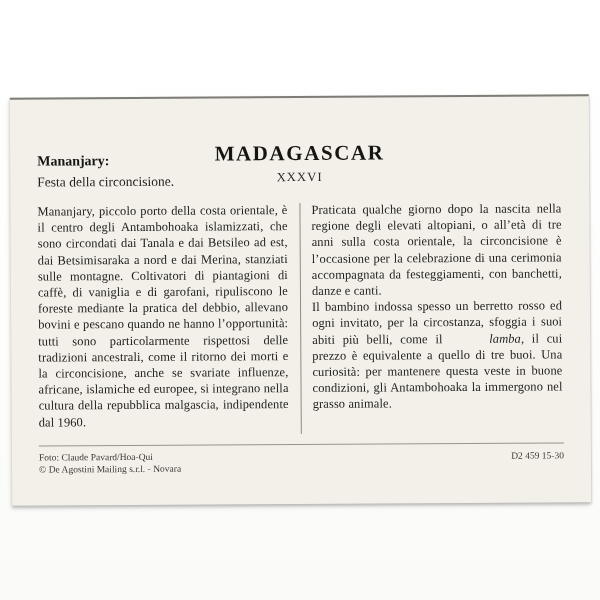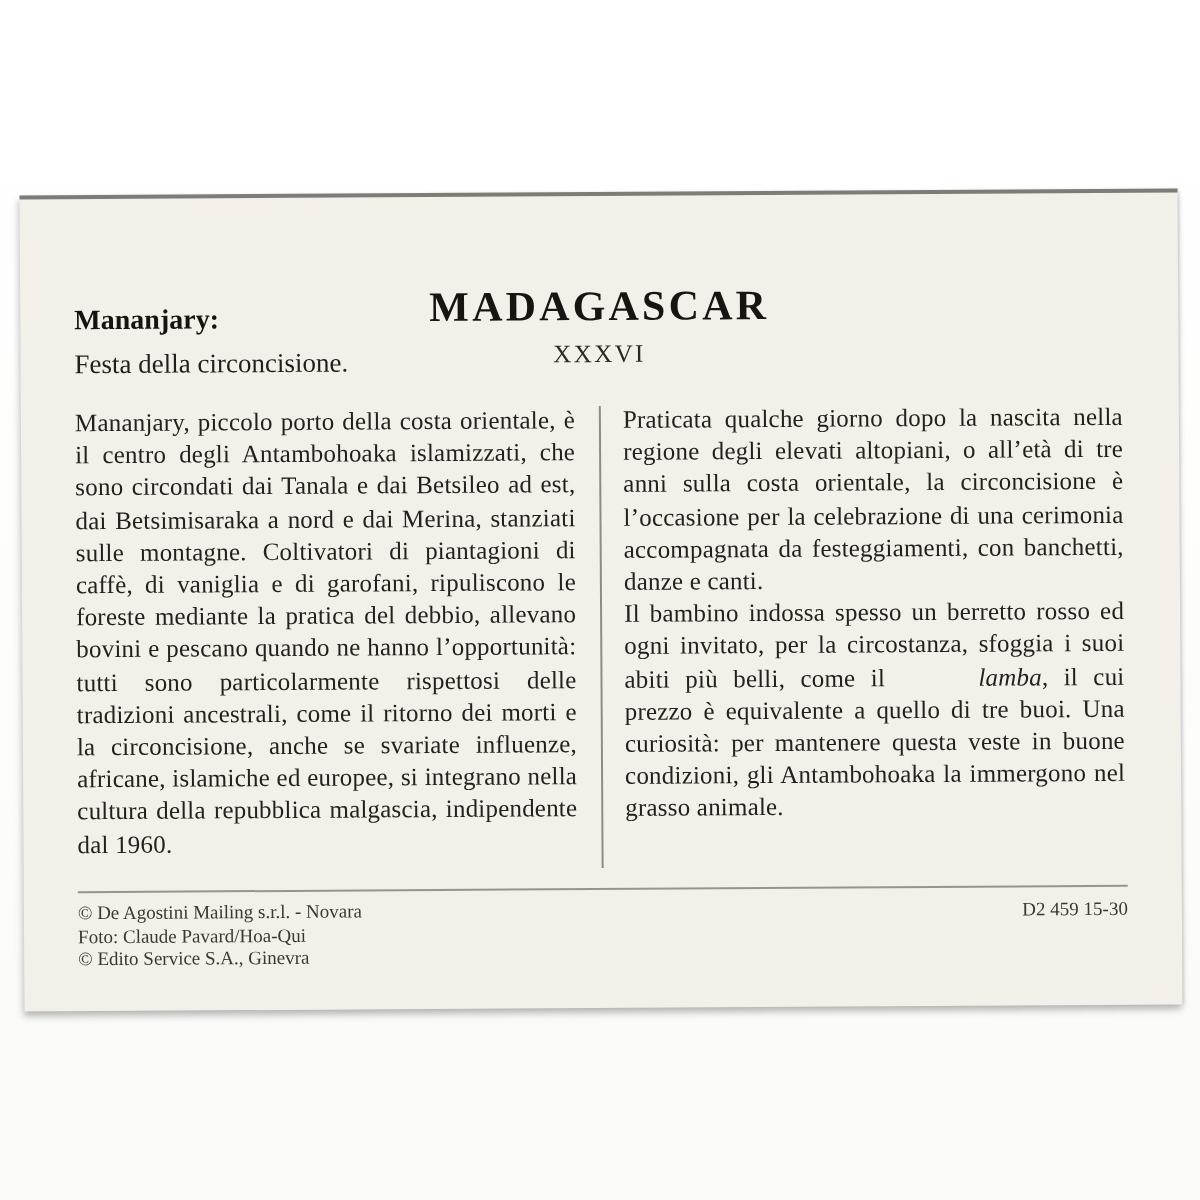--- a/index.html
+++ b/index.html
@@ -113,23 +113,22 @@
       <div class="col">
         <p>Praticata qualche giorno dopo la nascita nella regione degli elevati altopiani, o all’età di tre anni sulla costa orientale, la circoncisione è l’occasione per la celebrazione di una cerimonia accompagnata da festeggiamenti, con banchetti, danze e canti.</p>
         <p><span>Il bambino indossa spesso un berretto rosso ed ogni invitato, per la circostanza, sfoggia i suoi abiti più belli, come il </span><em>lamba</em><span>, il cui prezzo è equivalente a quello di tre buoi. Una curiosità: per mantenere questa veste in buone condizioni, gli Antambohoaka la immergono nel grasso animale.</span></p>
       </div>
     </div>
 
     <div class="rule"></div>
 
     <div class="footer">
       <div class="credits-left">
+        <div>Foto: Claude Pavard/Hoa-Qui</div>
         <div>© De Agostini Mailing s.r.l. - Novara</div>
-        <div>Foto: Claude Pavard/Hoa-Qui</div>
-        <div>© Edito Service S.A., Ginevra</div>
       </div>
       <div class="credits-right">
         <div>D2 459 15-30</div>
       </div>
     </div>
 
   </div>
 </div>
 
 </body></html>

